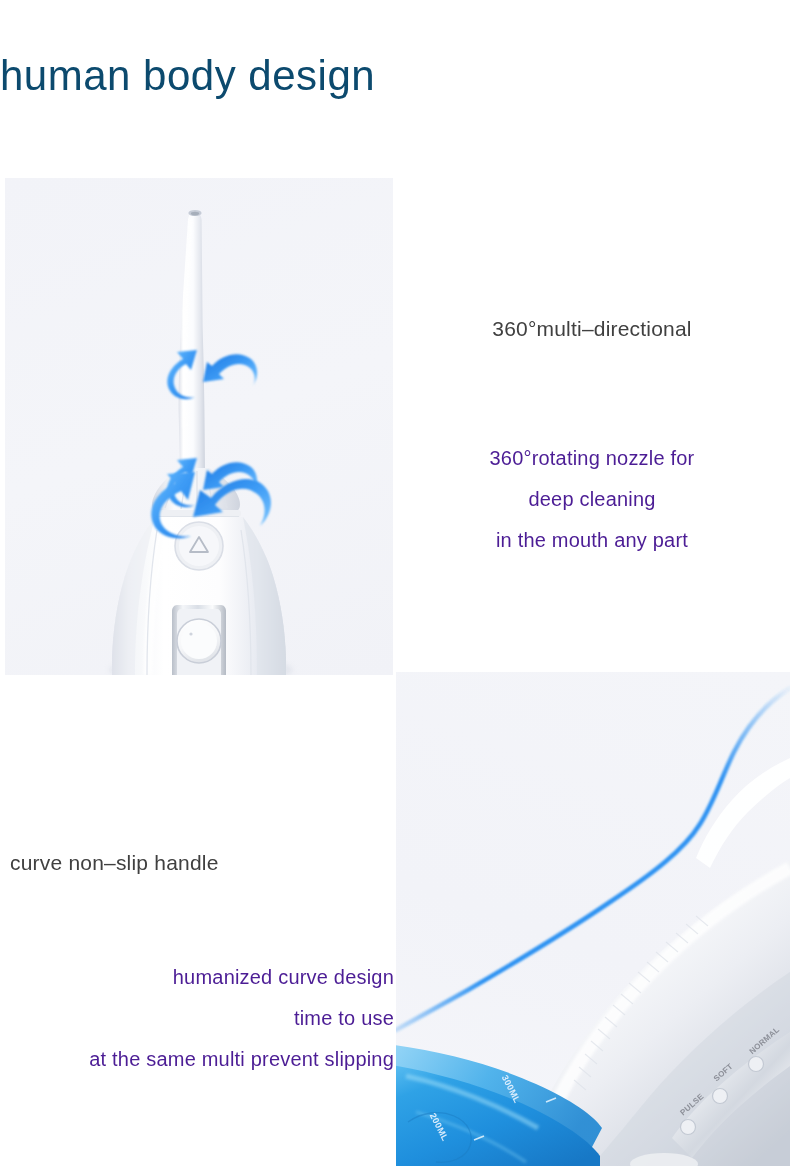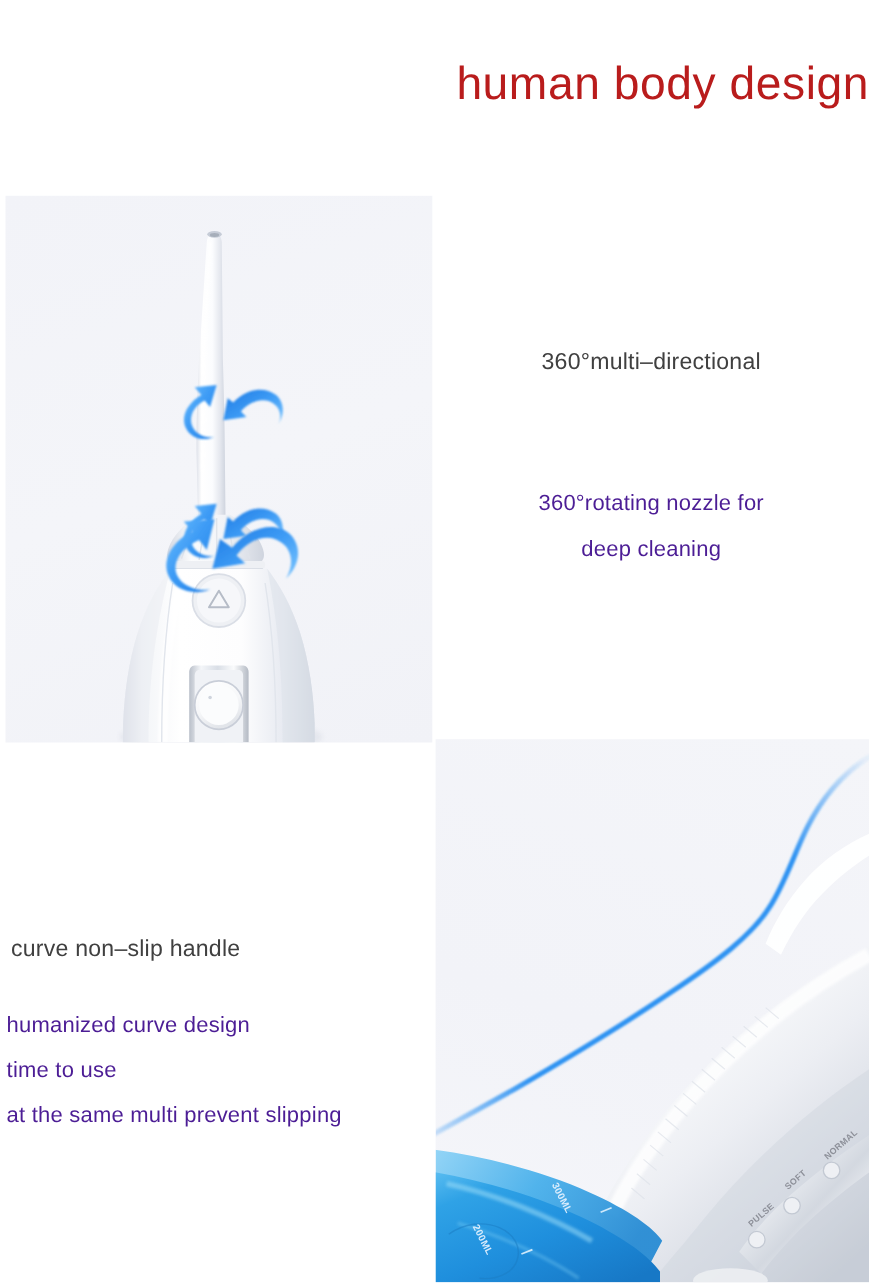--- a/index.html
+++ b/index.html
@@ -16,25 +16,25 @@
     height: 1166px;
     background: #ffffff;
   }
 
   
   .page-title {
     position: absolute;
     left: 0;
     top: 52px;
     width: 790px;
-    text-align: right;
+    text-align: left;
     font-size: 42px;
     font-weight: 400;
     letter-spacing: 0.5px;
-    color: #b91c1c;
+    color: #0c4a6e;
     white-space: nowrap;
   }
 
   
   .panel {
     position: absolute;
     background: #f3f4f8;
     overflow: hidden;
   }
   .panel-nozzle {
@@ -85,23 +85,23 @@
     width: 388px;
     text-align: center;
   }
   .block-handle {
     left: 10px;
     top: 834px;
     width: 380px;
   }
   .body-handle {
     left: 6px;
-    top: 912px;
+    top: 957px;
     width: 388px;
-    text-align: left;
+    text-align: right;
   }
 
   .line { display: block; white-space: nowrap; }
 
   
   .mode-label {
     position: absolute;
     font-size: 8px;
     font-weight: 700;
     color: #8d9099;
@@ -270,20 +270,21 @@
     </svg>
 
   </div>
 
   <div class="feature-heading block-360">
     <span class="line">360°multi–directional</span>
   </div>
   <div class="feature-body body-360">
     <span class="line">360°rotating nozzle for</span>
     <span class="line">deep cleaning</span>
+    <span class="line">in the mouth any part</span>
   </div>
 
   <div class="feature-heading block-handle">
     <span class="line">curve non–slip handle</span>
   </div>
   <div class="feature-body body-handle">
     <span class="line">humanized curve design</span>
     <span class="line">time to use</span>
     <span class="line">at the same multi prevent slipping</span>
   </div>

